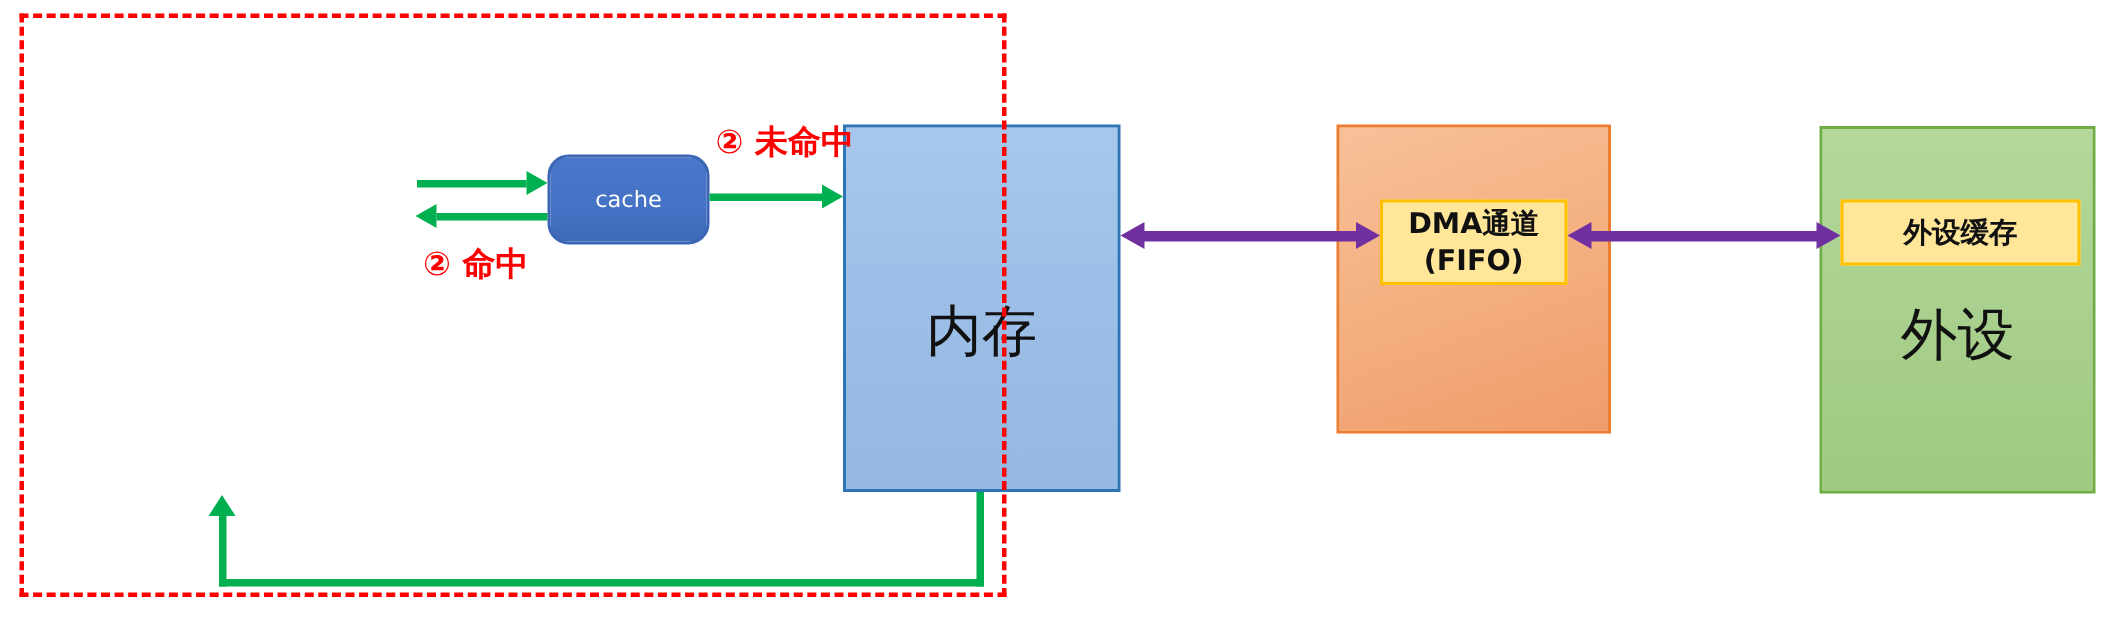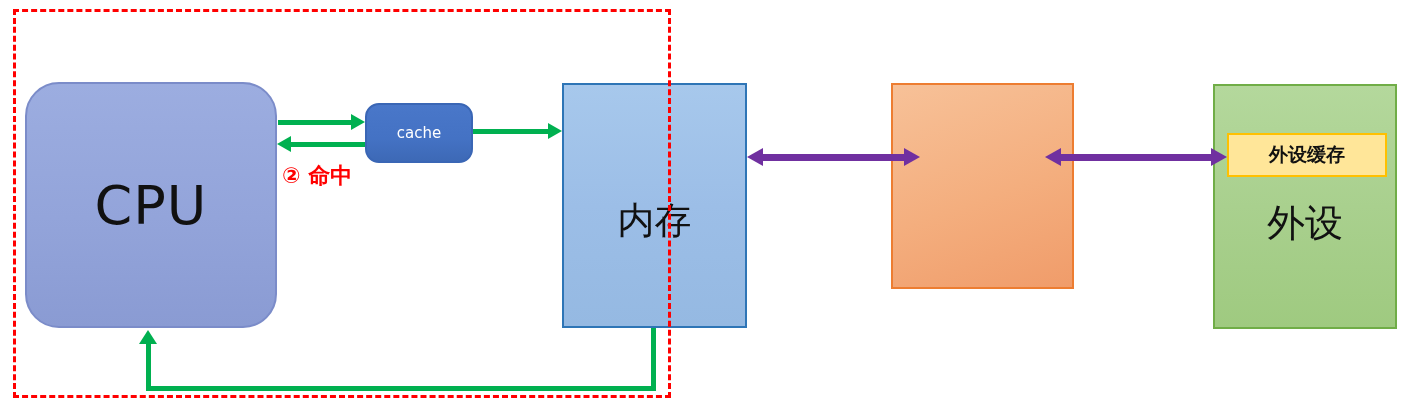--- a/index.html
+++ b/index.html
@@ -74,33 +74,34 @@
   .tri-right-purple{border-top:9px solid transparent;border-bottom:9px solid transparent;border-left:16px solid #7030A0;}
   .tri-left-purple{border-top:9px solid transparent;border-bottom:9px solid transparent;border-right:16px solid #7030A0;}
 </style>
 </head>
 <body>
 
 <div class="canvas">
 
   <div class="abs boundary"></div>
 
-  <div class="abs node cpu">
-    <span class="cpu-label">CPU</span>
-  </div>
 
   <div class="abs node cache">
     <span class="cache-label">cache</span>
   </div>
 
   <div class="abs node memory">
     <span class="cjk-big">内存</span>
   </div>
 
   <div class="abs node dma-outer"></div>
+  <div class="abs yellow-box dma-label">
+    <span>DMA通道</span>
+    <span>(FIFO)</span>
+  </div>
 
   <div class="abs node peripheral"></div>
   <div class="abs yellow-box buffer-label">
     <span>外设缓存</span>
   </div>
   <div class="abs peripheral-label">
     <span class="cjk-big" style="font-size:38px;">外设</span>
   </div>
 
   <div class="abs seg" style="left:278px;top:120px;width:73px;height:5px;"></div>
@@ -118,15 +119,16 @@
   <div class="abs tri tri-up-green" style="left:139px;top:330px;"></div>
 
   <div class="abs tri tri-left-purple" style="left:747px;top:148px;"></div>
   <div class="abs pseg" style="left:762px;top:154px;width:143px;height:7px;"></div>
   <div class="abs tri tri-right-purple" style="left:904px;top:148px;"></div>
 
   <div class="abs tri tri-left-purple" style="left:1045px;top:148px;"></div>
   <div class="abs pseg" style="left:1060px;top:154px;width:152px;height:7px;"></div>
   <div class="abs tri tri-right-purple" style="left:1211px;top:148px;"></div>
 
+  <span class="abs red-note" style="left:477px;top:80px;">② 未命中</span>
   <span class="abs red-note" style="left:282px;top:161px;">② 命中</span>
 
 </div>
 
 </body></html>

